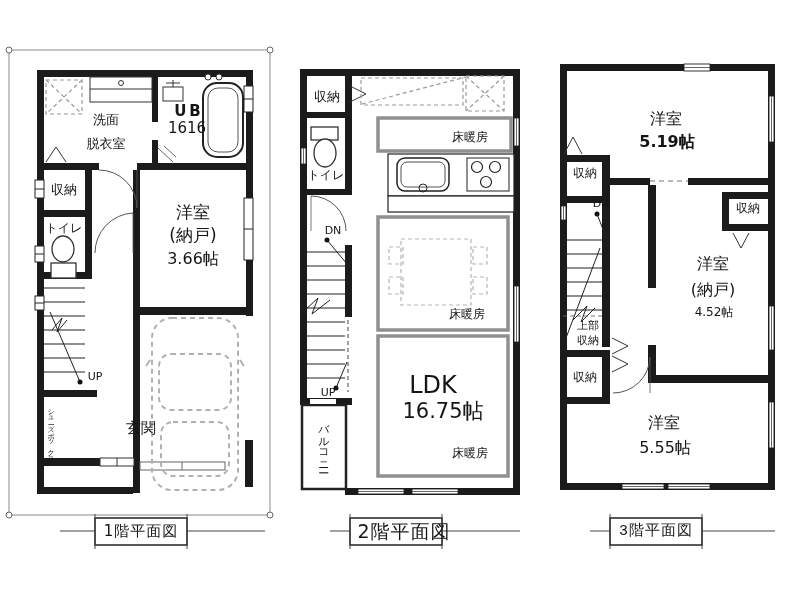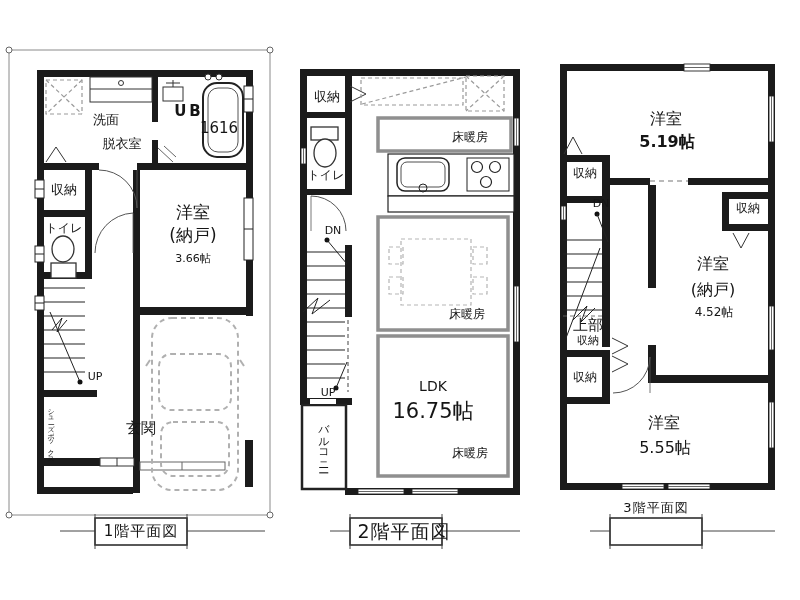--- a/index.html
+++ b/index.html
@@ -321,53 +321,53 @@
 
   <g>
     <line x1="590" y1="531" x2="775" y2="531" stroke="#444" stroke-width="1"></line>
     <rect x="610" y="518" width="92" height="27" fill="#fff" stroke="#222" stroke-width="1.5"></rect>
     <line x1="610" y1="514" x2="610" y2="549" stroke="#444" stroke-width="1"></line>
     <line x1="702" y1="514" x2="702" y2="549" stroke="#444" stroke-width="1"></line>
   </g>
 </svg>
 
 <div class="lb" style="left:106px;top:120px;font-size:13px;">洗面</div>
-<div class="lb" style="left:106px;top:144px;font-size:13px;margin-left:16px;">脱衣室</div>
+<div class="lb" style="left:106px;top:144px;font-size:13px;">脱衣室</div>
 <div class="lb ls" style="left:189px;top:112px;font-size:15px;font-weight:bold;">UB</div>
-<div class="lb" style="left:187px;top:129px;font-size:15px;margin-left:32px;">1616</div>
+<div class="lb" style="left:187px;top:129px;font-size:15px;">1616</div>
 <div class="lb" style="left:64px;top:190px;font-size:13px;">収納</div>
 <div class="lb" style="left:64px;top:228px;font-size:12px;">トイレ</div>
 <div class="lb" style="left:193px;top:213px;font-size:17px;">洋室</div>
 <div class="lb" style="left:193px;top:236px;font-size:17px;">(納戸)</div>
-<div class="lb" style="left:193px;top:259px;font-size:11px;">3.66帖</div>
+<div class="lb" style="left:193px;top:259px;font-size:16px;">3.66帖</div>
 <div class="lb" style="left:95px;top:377px;font-size:11px;">UP</div>
 <div class="lb" style="left:97px;top:429px;font-size:15px;margin-left:44px;">玄関</div>
 <div class="lb v" style="left:50px;top:432px;font-size:7px;height:56px;">シューズボックス</div>
 <div class="lb ttl" style="left:141px;top:532px;font-size:15px;">1階平面図</div>
 
 <div class="lb" style="left:327px;top:97px;font-size:13px;">収納</div>
 <div class="lb" style="left:326px;top:175px;font-size:12px;">トイレ</div>
 <div class="lb" style="left:333px;top:231px;font-size:11px;">DN</div>
 <div class="lb" style="left:328px;top:393px;font-size:11px;">UP</div>
 <div class="lb v" style="left:323px;top:442px;font-size:11px;">バルコニー</div>
 <div class="lb" style="left:470px;top:137px;font-size:12px;">床暖房</div>
 <div class="lb" style="left:467px;top:314px;font-size:12px;">床暖房</div>
-<div class="lb" style="left:433px;top:386px;font-size:14px;">LDK</div>
-<div class="lb" style="left:433px;top:411px;font-size:21px;">16.75帖</div>
+<div class="lb" style="left:433px;top:386px;font-size:24px;">LDK</div>
+<div class="lb" style="left:443px;top:411px;font-size:21px;">16.75帖</div>
 <div class="lb" style="left:470px;top:453px;font-size:12px;">床暖房</div>
 <div class="lb ttl" style="left:404px;top:532px;font-size:19px;">2階平面図</div>
 
 <div class="lb" style="left:666px;top:119px;font-size:16px;">洋室</div>
 <div class="lb" style="left:667px;top:142px;font-size:16px;font-weight:bold;">5.19帖</div>
 <div class="lb" style="left:585px;top:173px;font-size:12px;">収納</div>
 <div class="lb" style="left:601px;top:204px;font-size:11px;">DN</div>
 <div class="lb" style="left:748px;top:208px;font-size:12px;">収納</div>
 <div class="lb" style="left:713px;top:264px;font-size:16px;">洋室</div>
 <div class="lb" style="left:713px;top:290px;font-size:16px;">(納戸)</div>
 <div class="lb" style="left:714px;top:312px;font-size:12px;">4.52帖</div>
-<div class="lb" style="left:588px;top:326px;font-size:15px;">上部</div>
+<div class="lb" style="left:588px;top:326px;font-size:11px;">上部</div>
 <div class="lb" style="left:588px;top:341px;font-size:11px;">収納</div>
 <div class="lb" style="left:585px;top:377px;font-size:12px;">収納</div>
 <div class="lb" style="left:664px;top:423px;font-size:16px;">洋室</div>
 <div class="lb" style="left:665px;top:448px;font-size:16px;text-align:right;">5.55帖</div>
-<div class="lb ttl" style="left:656px;top:508px;font-size:13px;">3階平面図</div>
+<div class="lb ttl" style="left:656px;top:532px;font-size:15px;font-family:Liberation Mono, monospace;">3階平面図</div>
 
 </div>
 
 </body></html>

